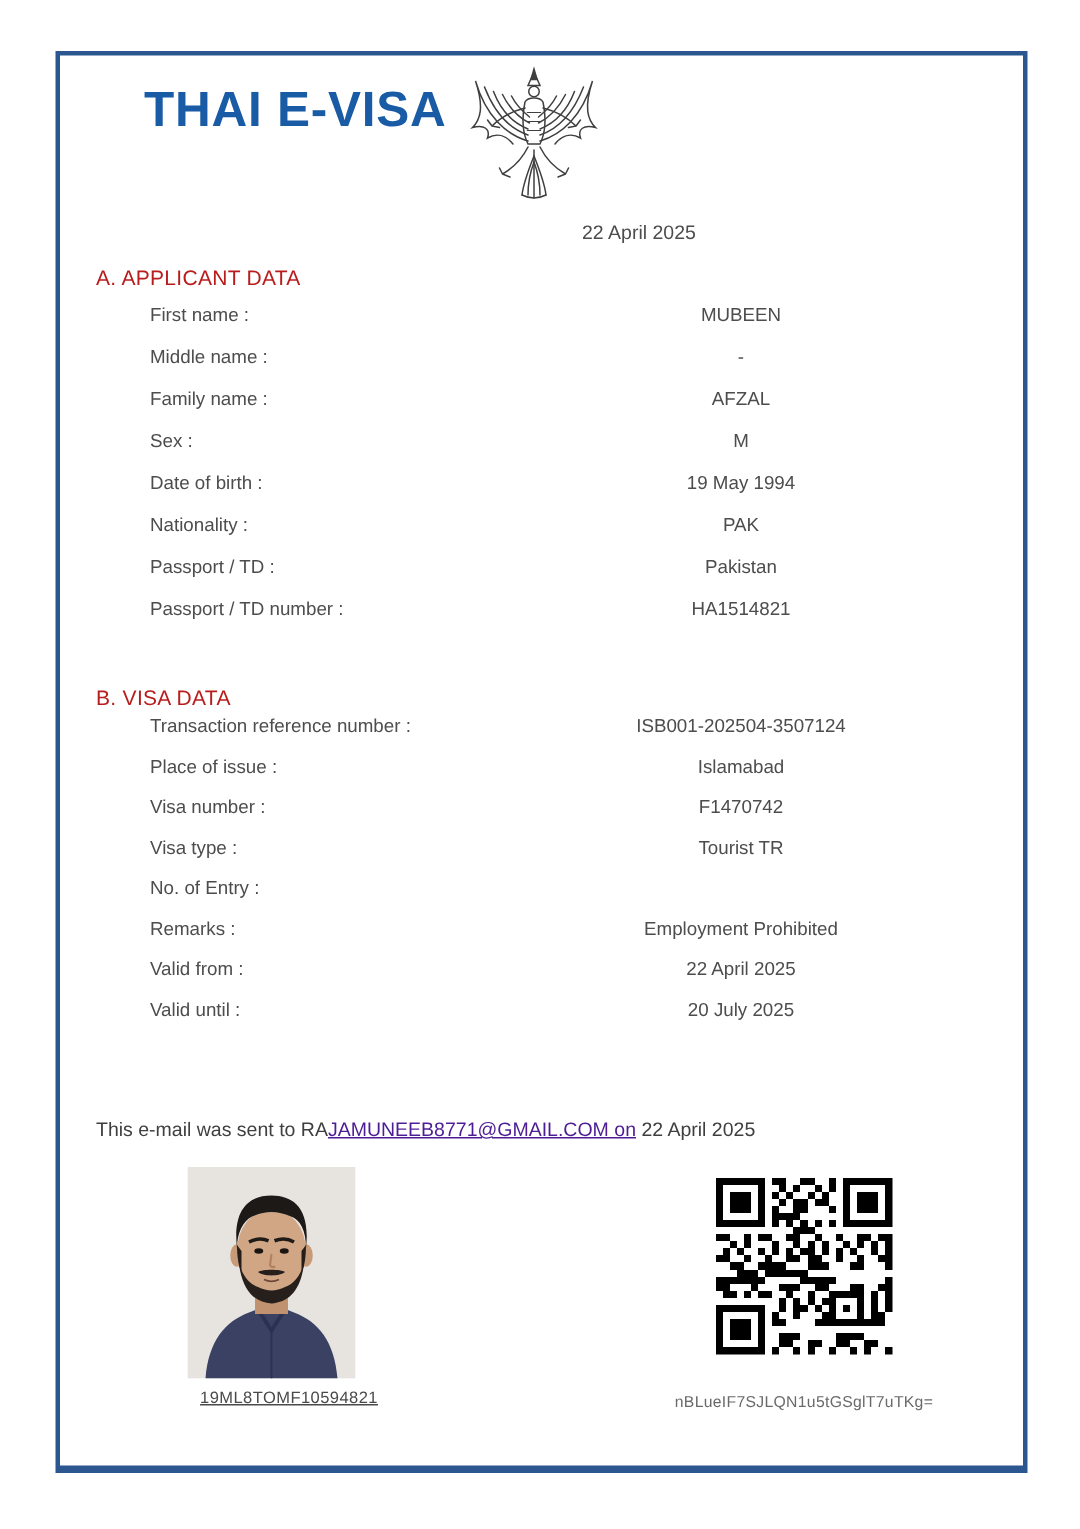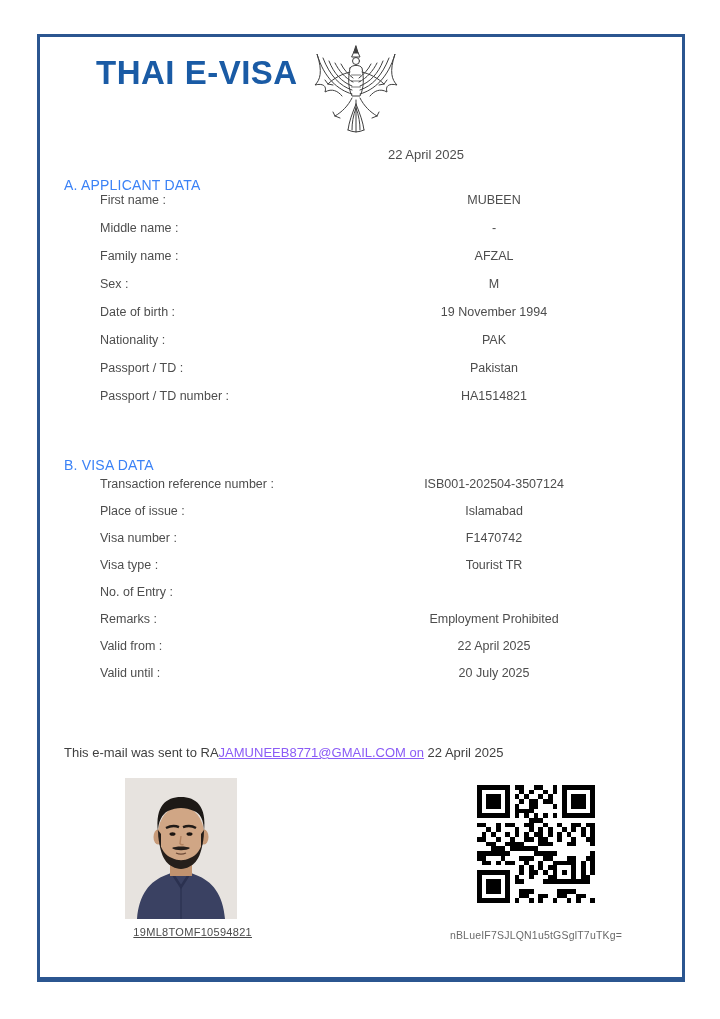--- a/index.html
+++ b/index.html
@@ -35,44 +35,44 @@
   }
   .doc-date {
     position:absolute;
     left:388px; top:147px;
     font-size:13px; color:#4d4d4d;
   }
   .section-heading {
     position:absolute;
     left:64px;
     font-size:14px;
-    color:#3b82f6;
+    color:#b91c1c;
     letter-spacing:0.2px;
   }
   #heading-a { top:177px; }
   #heading-b { top:441px;margin-top:16px; }
   .fields {
     position:absolute;
     left:100px;
     width:500px;
   }
-  #fields-a { top:192px; }
+  #fields-a { top:202px; }
   #fields-b { top:476px; }
   .row { display:flex; line-height:17px; font-size:12.5px; color:#4d4d4d; }
   #fields-a .row { margin-bottom:11px; }
   #fields-b .row { margin-bottom:10px; }
   .lbl { width:288px; flex:none; }
   .val { flex:1;text-align:center; }
 
   .email-line {
     position:absolute;
     left:64px; top:745px;
     font-size:13px; color:#3f3f3f;
   }
-  .email-link { text-decoration:underline; color:#8b5cf6; }
+  .email-link { text-decoration:underline; color:#4c1d95; }
 
   .photo {
     position:absolute;
     left:125px; top:778px;
     width:112px; height:141px;
   }
   .photo-caption {
     position:absolute;
     left:110px; top:926px; width:142px;
     text-align:right;
@@ -156,21 +156,21 @@
     <div class="row">
       <span class="lbl">Family name :</span>
       <span class="val">AFZAL</span>
     </div>
     <div class="row">
       <span class="lbl">Sex :</span>
       <span class="val">M</span>
     </div>
     <div class="row">
       <span class="lbl">Date of birth :</span>
-      <span class="val">19 November 1994</span>
+      <span class="val">19 May 1994</span>
     </div>
     <div class="row">
       <span class="lbl">Nationality :</span>
       <span class="val">PAK</span>
     </div>
     <div class="row">
       <span class="lbl">Passport / TD :</span>
       <span class="val">Pakistan</span>
     </div>
     <div class="row">

